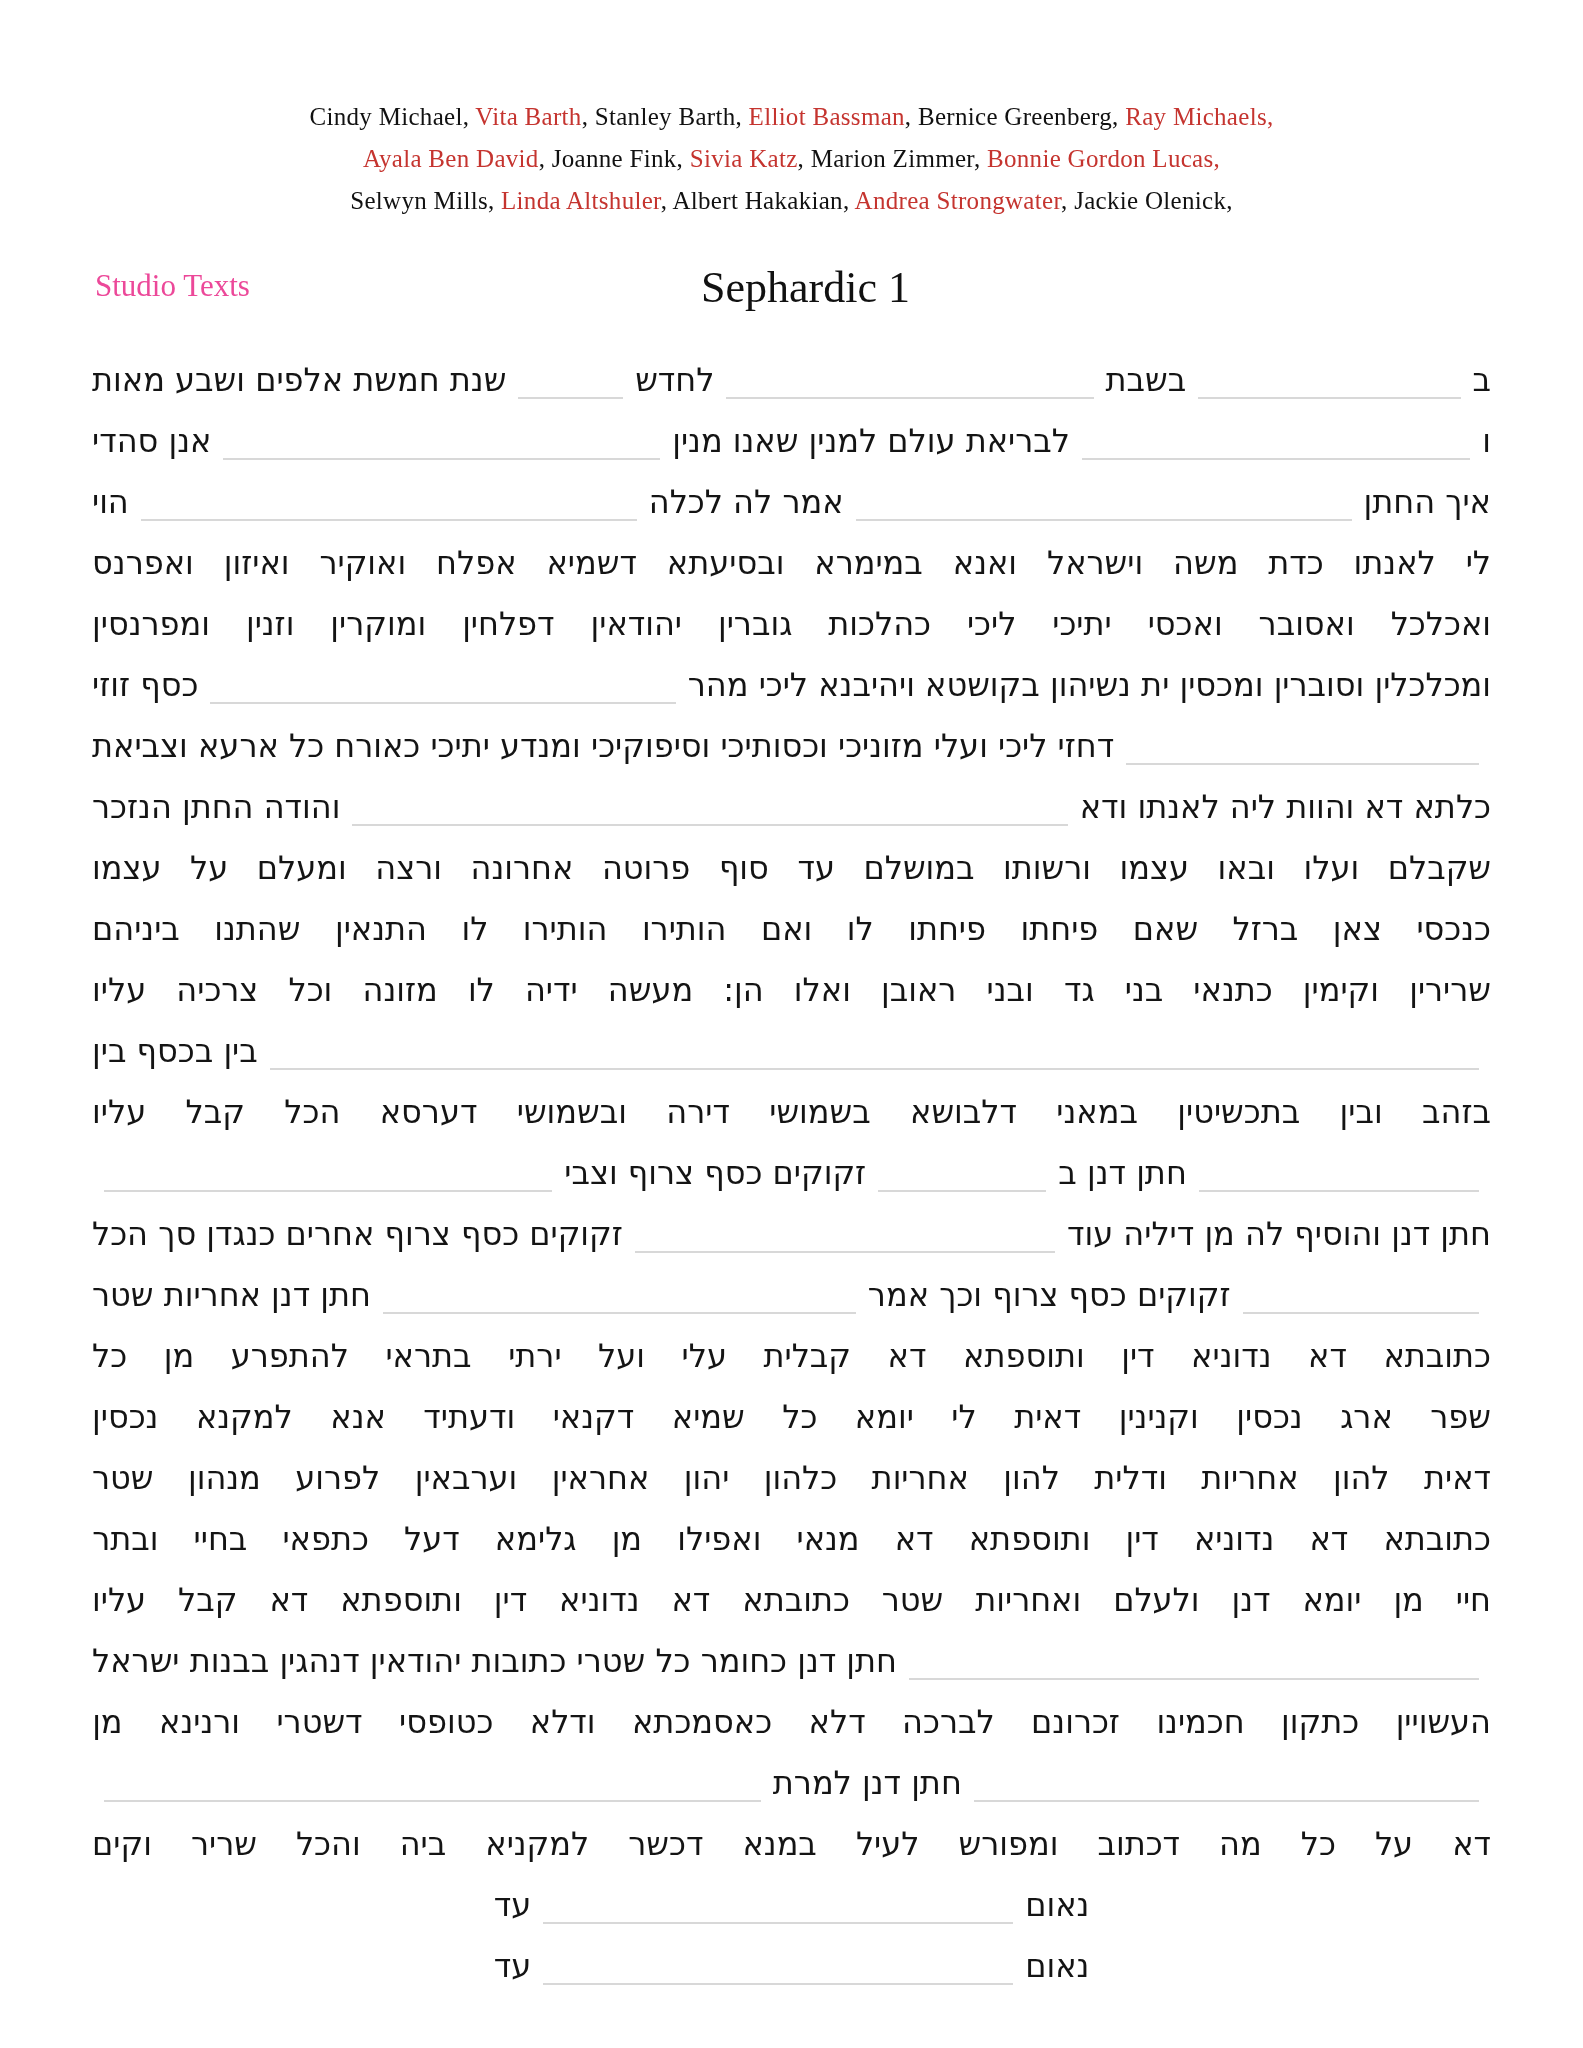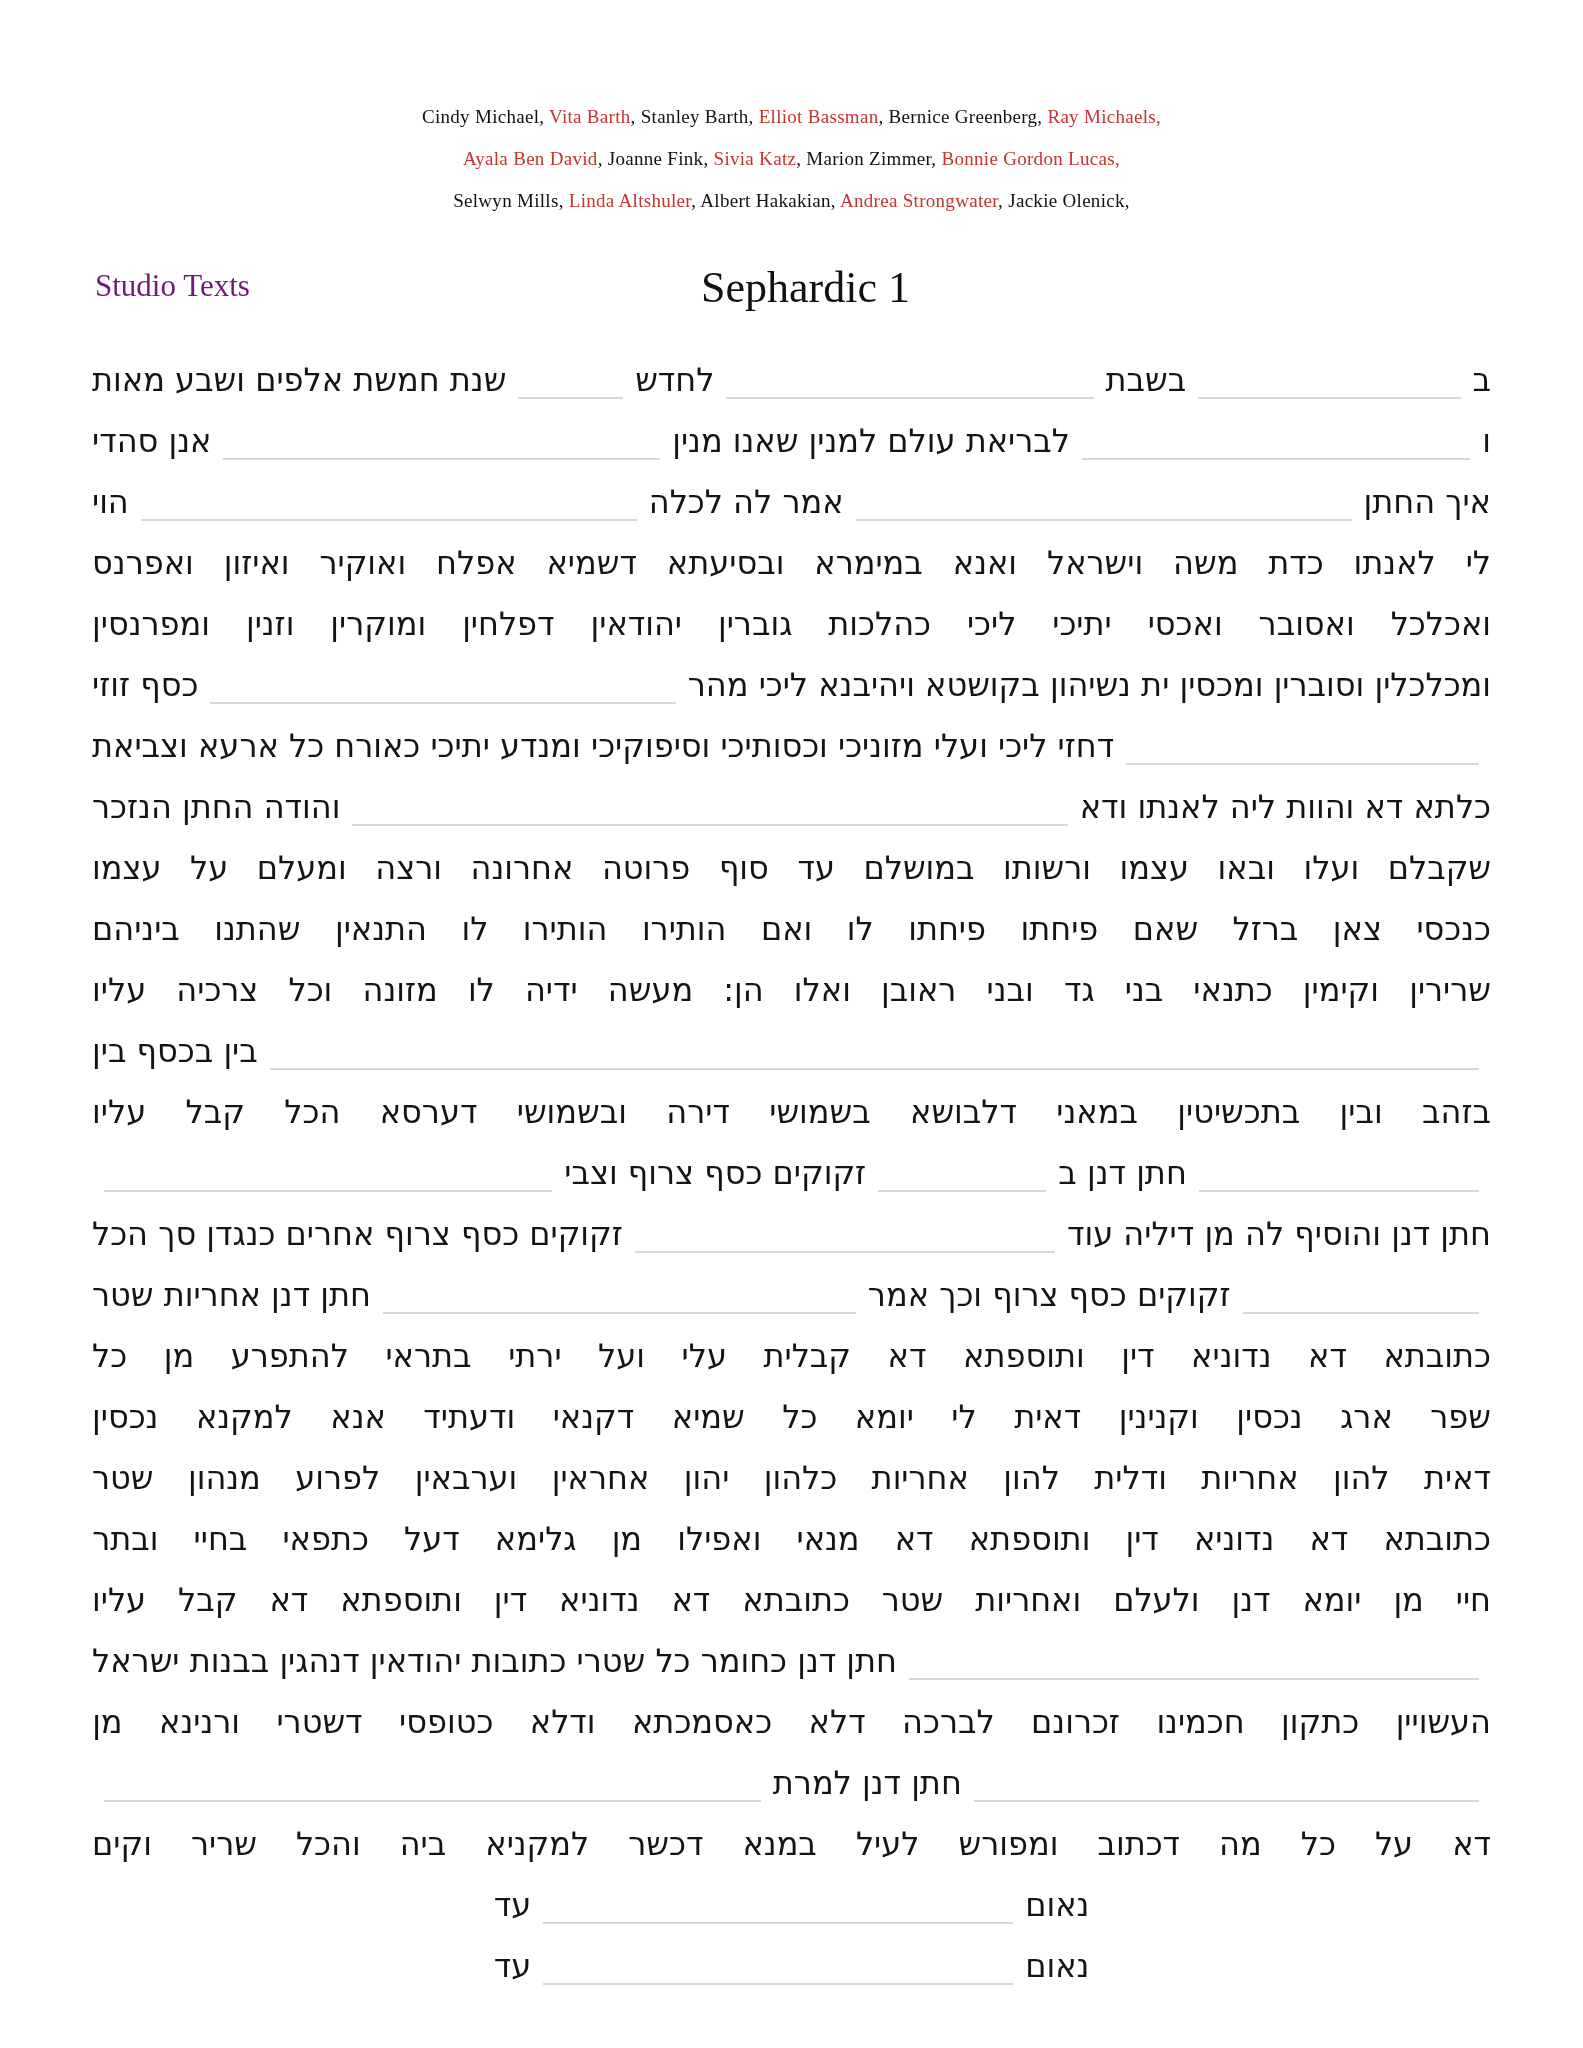--- a/index.html
+++ b/index.html
@@ -2,27 +2,27 @@
 <html lang="en"><head>
 <meta charset="utf-8">
 <style>
   html,body{margin:0;padding:0;}
   body{background:#ffffff;width:1583px;height:2048px;position:relative;overflow:hidden;
        font-family:"DejaVu Sans",sans-serif;color:#151515;}
   .page{width:1583px;height:2048px;background:#ffffff;}
 
   
   .artists{padding-top:96px;text-align:center;font-family:"Liberation Serif",serif;
-           font-size:19px;line-height:42px;color:#111;letter-spacing:.3px;}
+           font-size:25px;line-height:42px;color:#111;letter-spacing:.3px;}
   .artists .red{color:#c5342f;}
 
   
   .titles{position:relative;height:78px;margin-top:40px;}
   .studio{position:absolute;left:95px;top:6px;font-family:"Liberation Serif",serif;
-          font-size:31px;color:#701a75;}
+          font-size:31px;color:#ec4899;}
   .doc-title{position:absolute;left:0;right:0;top:0;text-align:center;
              font-family:"Liberation Serif",serif;font-size:44px;color:#111;
              transform:translateX(14px);}
 
   
   .kbody{margin:10px 92px 0 92px;direction:rtl;font-size:32px;color:#141414;}
   .kline{display:flex;direction:rtl;align-items:baseline;height:61px;white-space:nowrap;}
   .kline span{line-height:61px;}
   .kline.justify{justify-content:space-between;}
   .kline.center{justify-content:center;}

